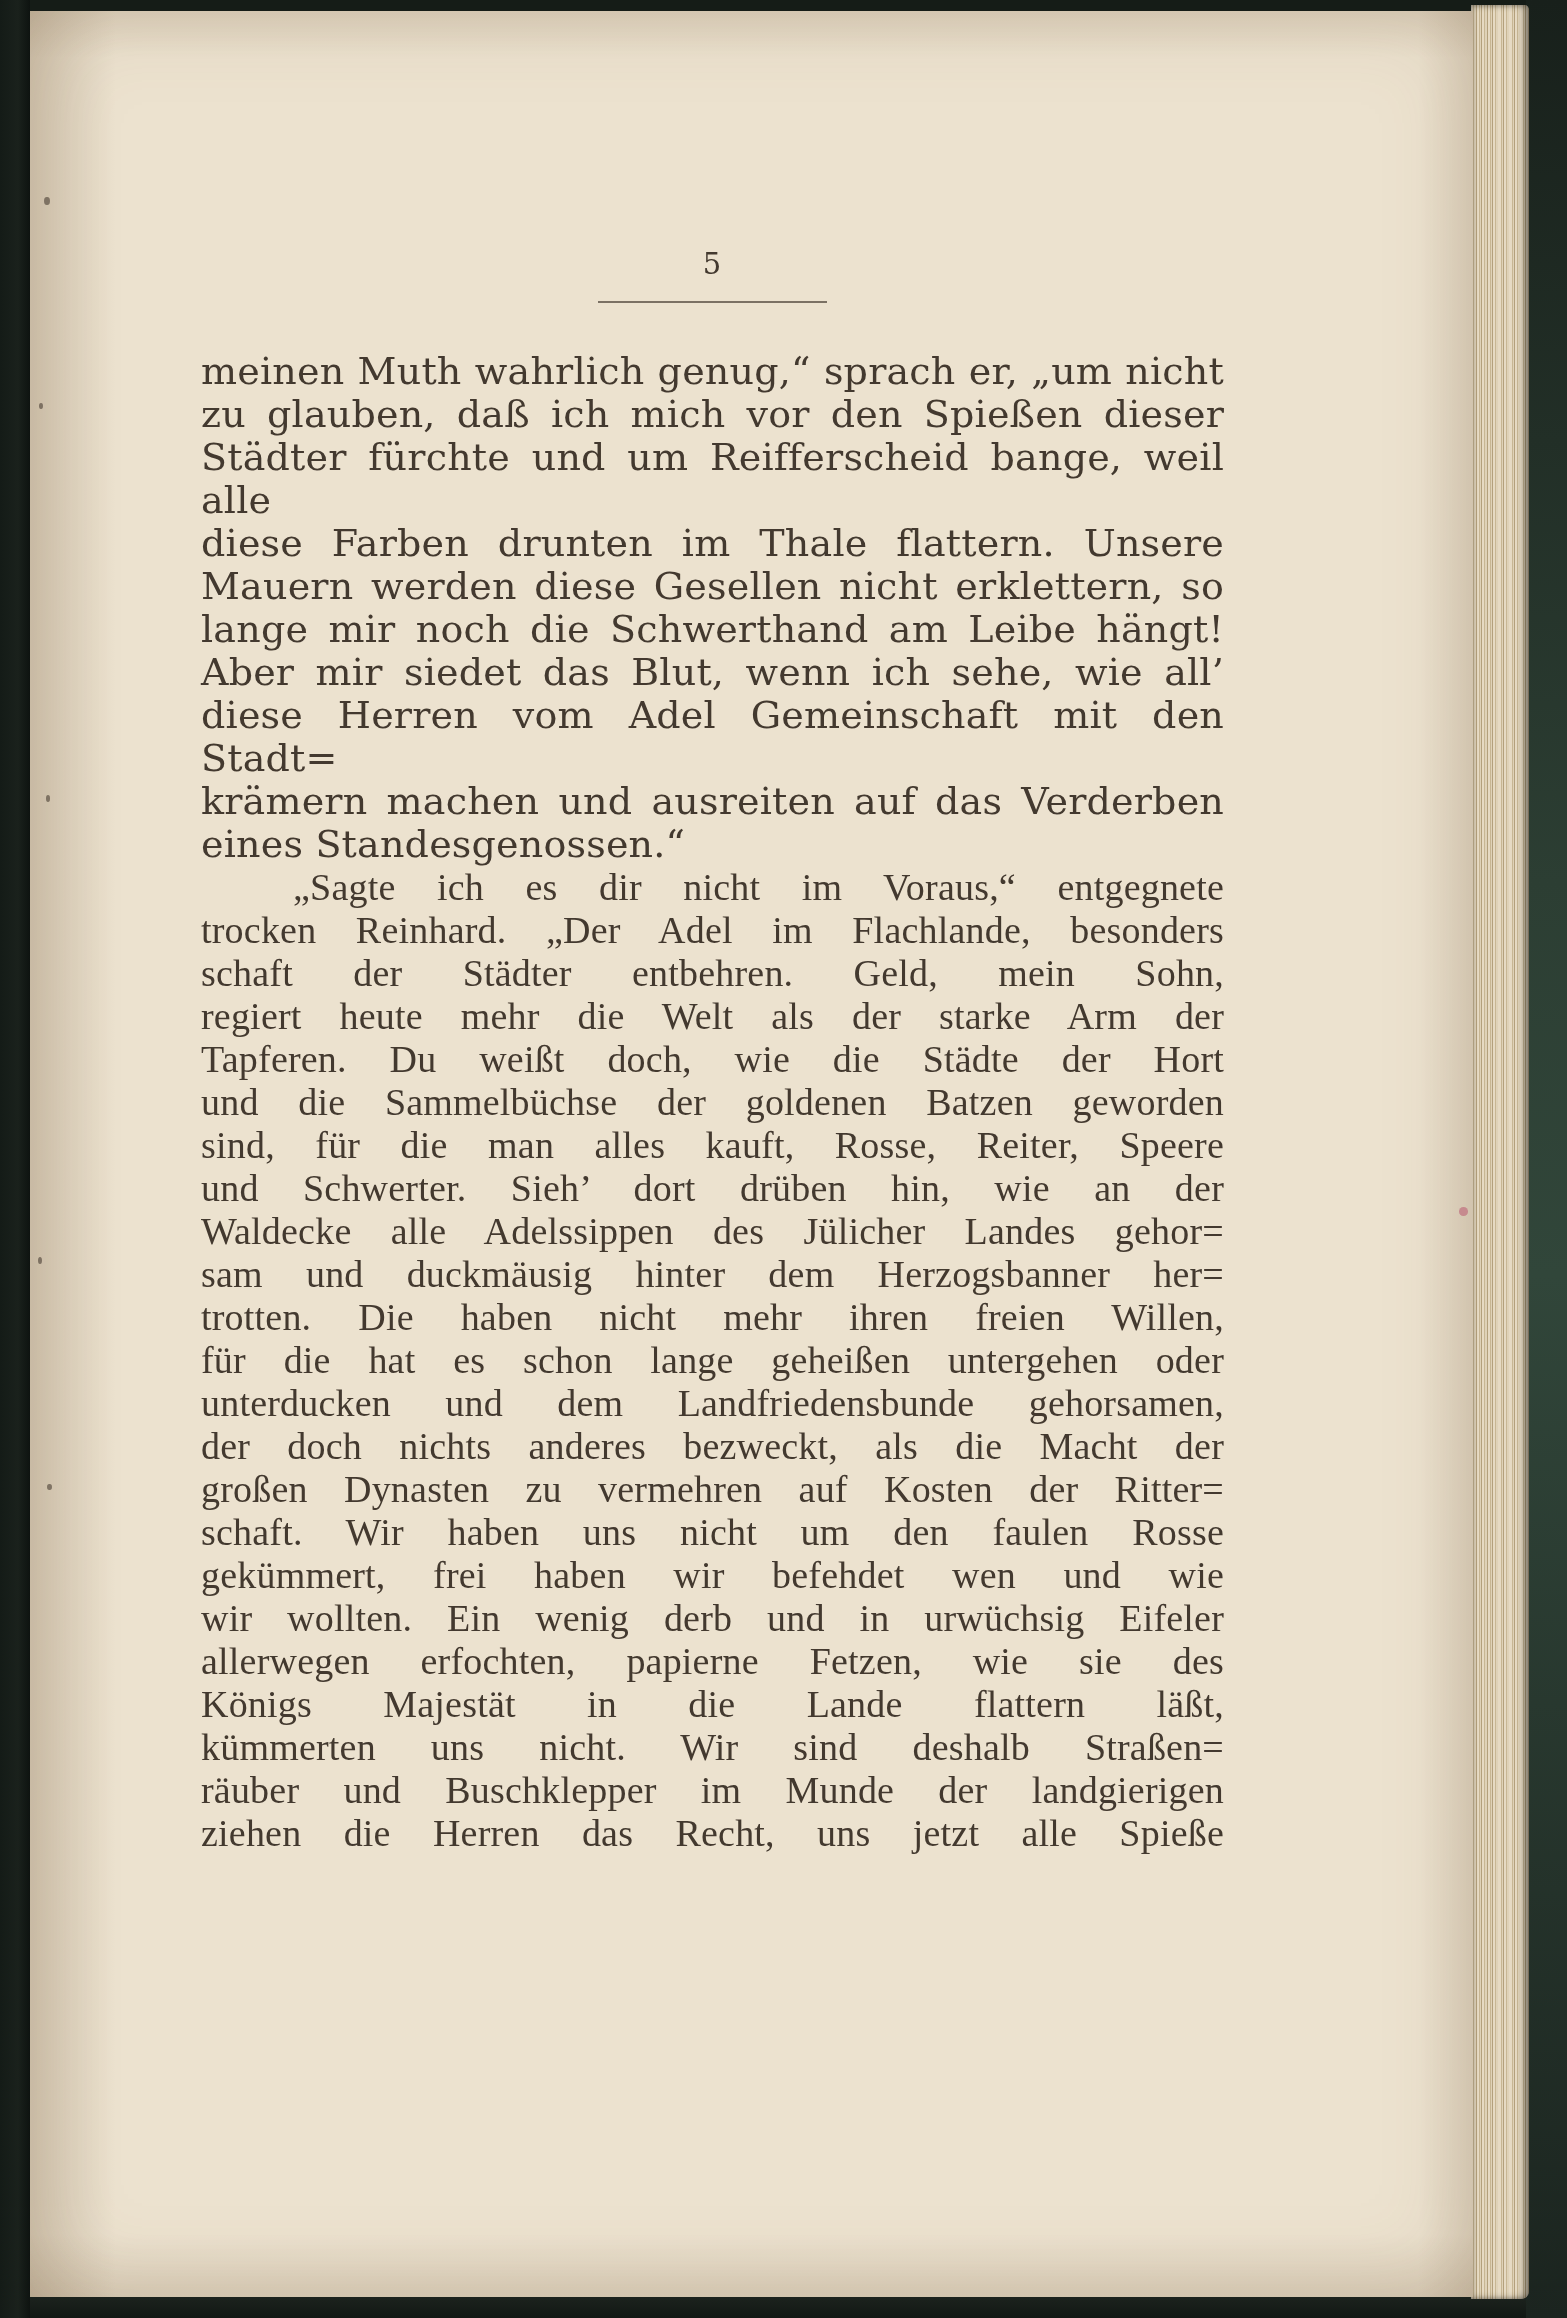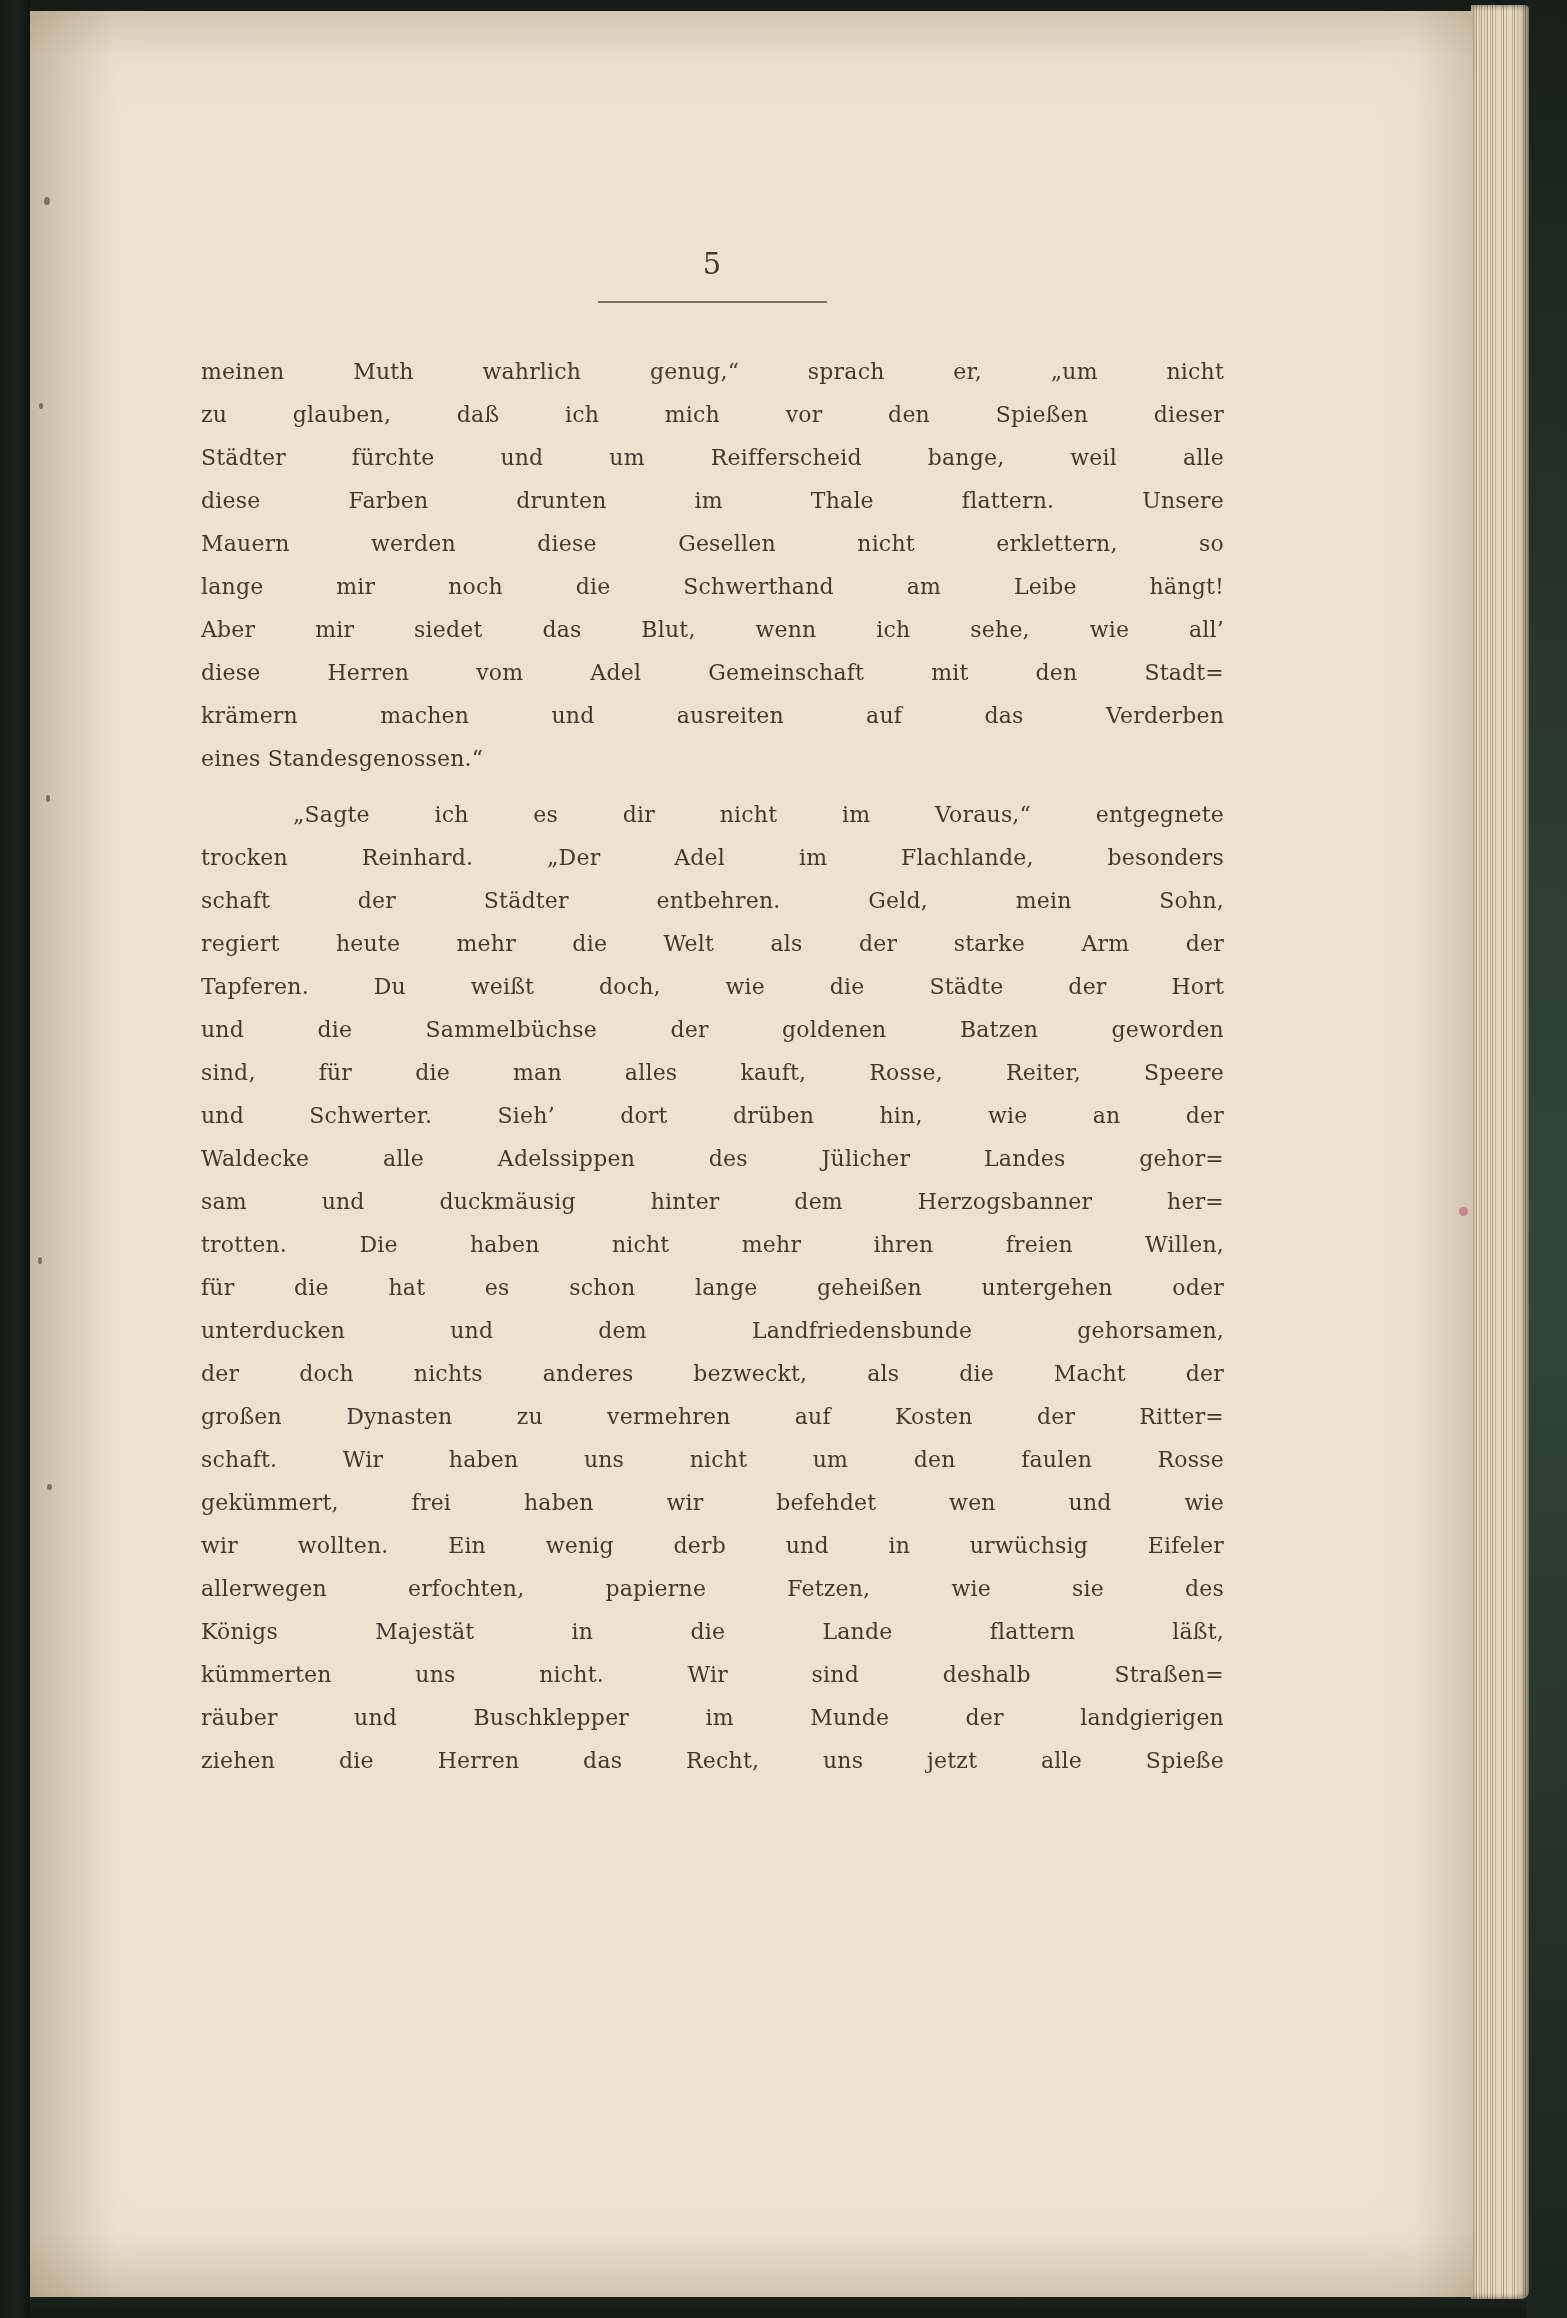--- a/index.html
+++ b/index.html
@@ -65,24 +65,24 @@
     color: var(--ink, #43392f);
     letter-spacing: 0.8px;
   }
   .rule {
     width: 229px; height: 2.4px;
     background: var(--rule, #7b7164);
     margin: 19px auto 0 auto;
   }
 
   .para-1 { margin-top: 47px; }
-  .para-2 { margin-top: 13px; }
+  .para-2 { margin-top: 0; font-family: Liberation Serif, serif; }
 
   .tline {
-    font-size: 22px;
+    font-size: 38px;
     line-height: 43px;
     color: var(--ink, #43392f);
     text-align: justify;
     text-align-last: justify;
     letter-spacing: 0.2px;
     white-space: normal;
   }
   .tline.left-last { text-align-last: left; }
   .tline.indent { text-indent: 92px; }
 

